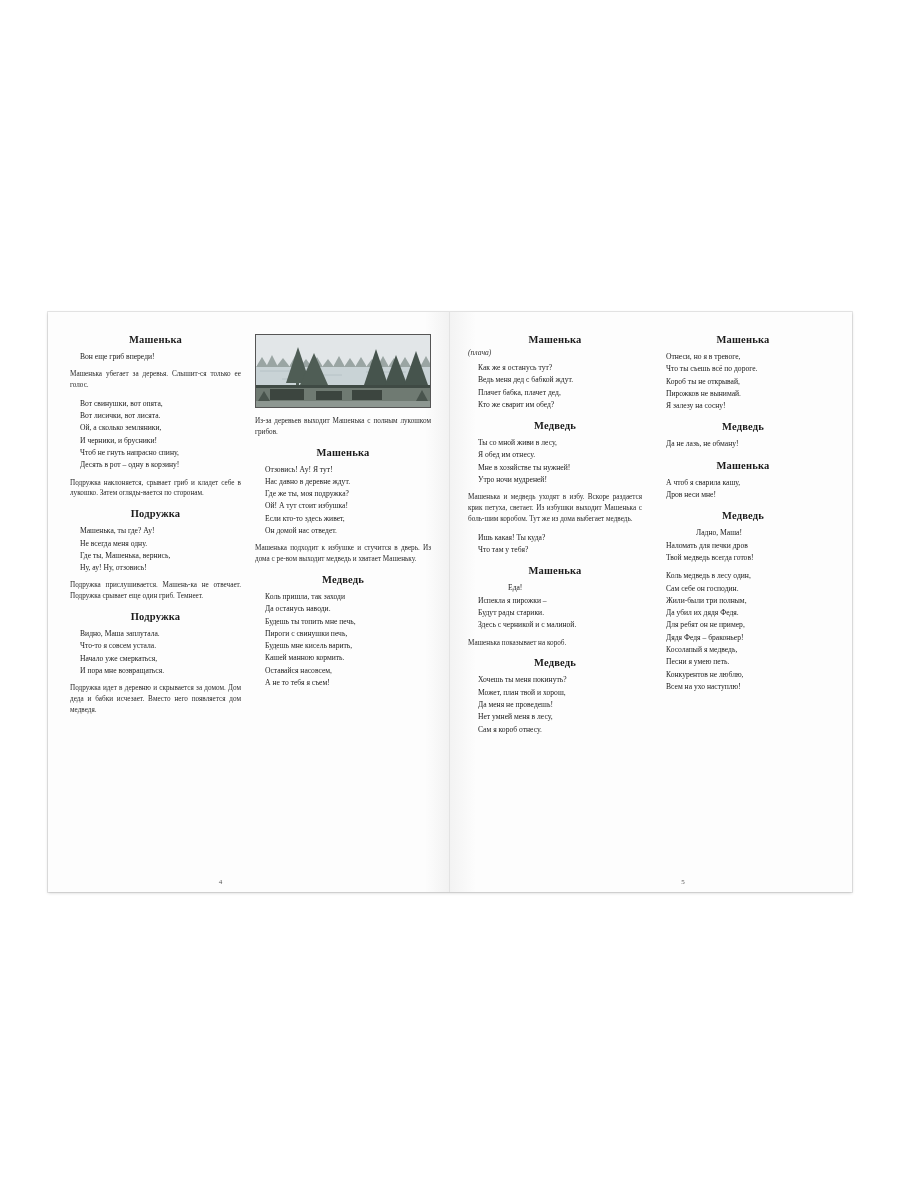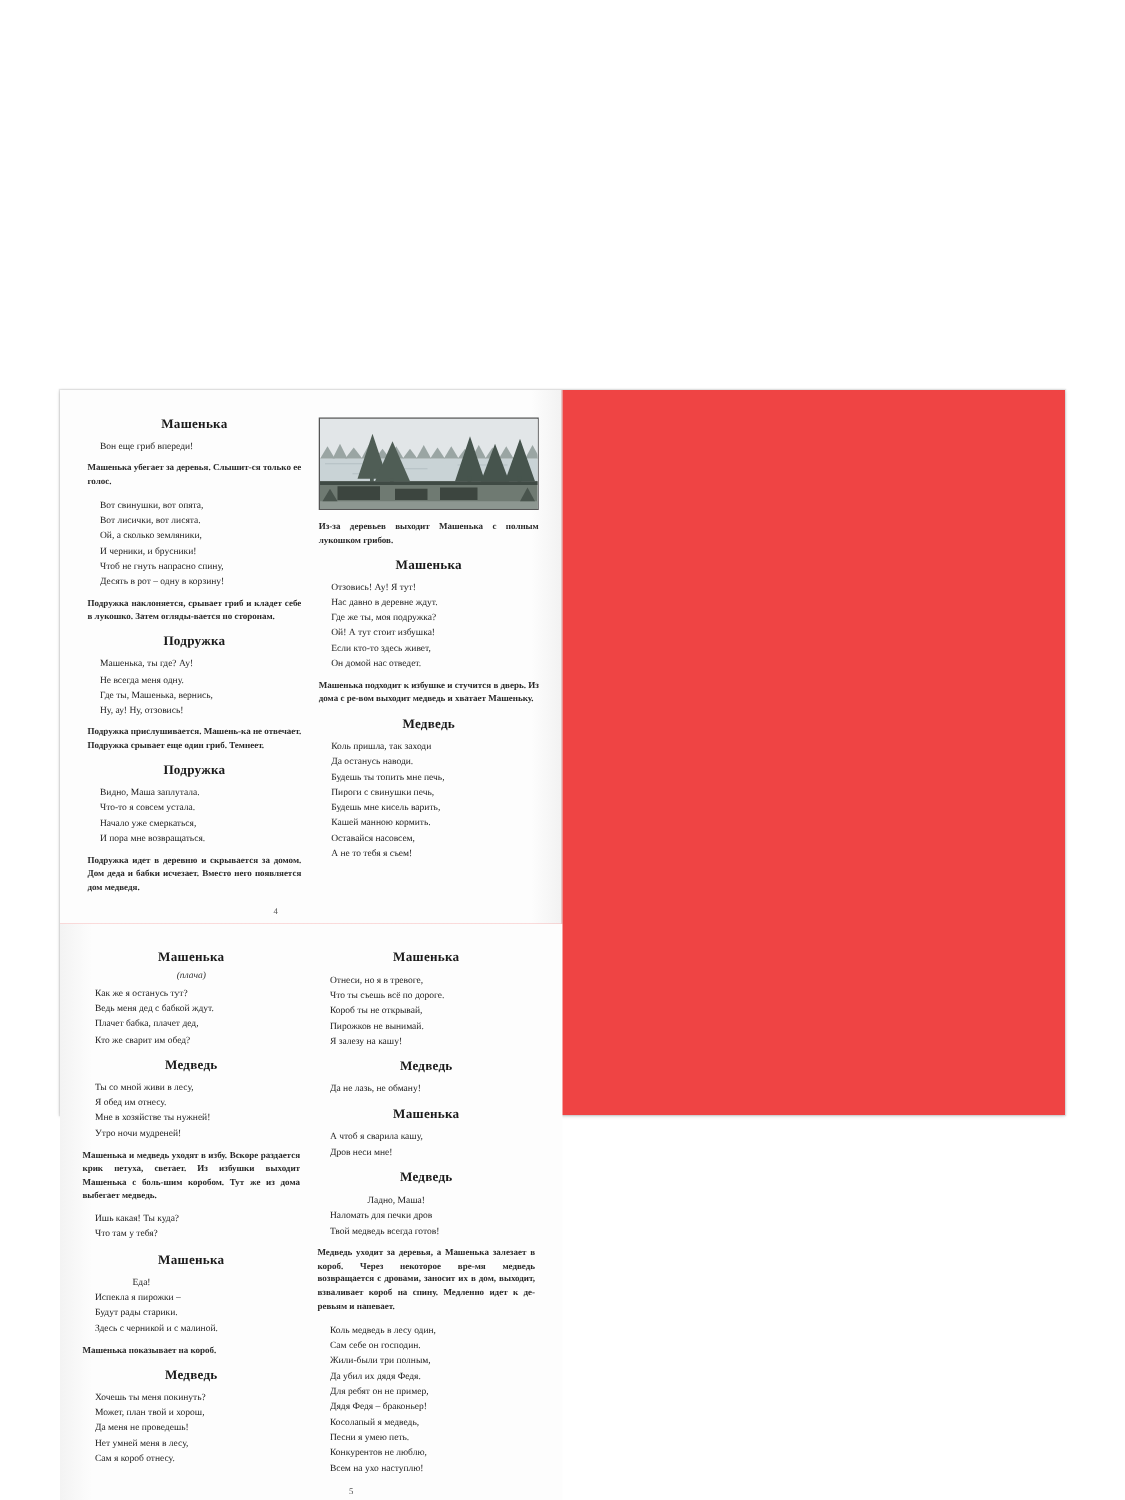--- a/index.html
+++ b/index.html
@@ -15,24 +15,23 @@
     color: #1a1a1a;
   }
 
   
   #book-spread {
     position: absolute;
     left: 48px;
     top: 312px;
     width: 804px;
     height: 580px;
-    background: #ef4444;
+    background: #1d4ed8;
     box-shadow: 0 1px 3px rgba(0,0,0,0.18), 0 0 0 1px #e9e9e9;
     display: flex;
-    flex-direction: column;
   }
   .page {
     position: relative;
     box-sizing: border-box;
     background: #fdfdfd;
     height: 100%;
   }
   .page-left {
     width: 402px;
     padding: 22px 18px 16px 22px;
@@ -57,42 +56,41 @@
   
   .head {
     text-align: center;
     font-weight: bold;
     font-size: 10.5px;
     margin: 9px 0 6px 0;
     letter-spacing: 0.2px;
   }
   .head-first { margin-top: 0; }
   .stage-center {
-    text-align: center;
+    text-align: left;
     font-style: italic;
     font-size: 7.6px;
     margin: -3px 0 5px 0;
     color: #333;
   }
   .verse {
     font-size: 7.6px;
     line-height: 1.62;
     margin: 0 0 6px 0;
     padding-left: 10px;
     font-family: Liberation Serif, serif;
   }
   .verse div { white-space: nowrap; }
   .verse .ind { padding-left: 30px; }
   .prose {
     font-size: 7.2px;
     line-height: 1.5;
     text-align: justify;
     margin: 0 0 7px 0;
     color: #2a2a2a;
-    font-weight: bold;
   }
   .folio {
     position: absolute;
     bottom: 6px;
     font-size: 7px;
     color: #555;
   }
   .folio-left { left: 50%; transform: translateX(-50%); margin-left: -28px; }
   .folio-right { right: 50%; transform: translateX(50%); margin-right: -32px; }
 
@@ -313,21 +311,21 @@
       </div>
 
       <div class="col">
         <div class="head head-first">Машенька</div>
 
         <div class="verse">
           <div>Отнеси, но я в тревоге,</div>
           <div>Что ты съешь всё по дороге.</div>
           <div>Короб ты не открывай,</div>
           <div>Пирожков не вынимай.</div>
-          <div>Я залезу на кашу!</div>
+          <div>Я залезу на сосну!</div>
         </div>
 
         <div class="head">Медведь</div>
 
         <div class="verse">
           <div>Да не лазь, не обману!</div>
         </div>
 
         <div class="head">Машенька</div>
 
@@ -337,21 +335,20 @@
         </div>
 
         <div class="head">Медведь</div>
 
         <div class="verse">
           <div class="ind">Ладно, Маша!</div>
           <div>Наломать для печки дров</div>
           <div>Твой медведь всегда готов!</div>
         </div>
 
-        <div class="prose">Медведь уходит за деревья, а Машенька залезает в короб. Через некоторое вре-мя медведь возвращается с дровами, заносит их в дом, выходит, взваливает короб на спину. Медленно идет к де-ревьям и напевает.</div>
 
         <div class="verse">
           <div>Коль медведь в лесу один,</div>
           <div>Сам себе он господин.</div>
           <div>Жили-были три полным,</div>
           <div>Да убил их дядя Федя.</div>
           <div>Для ребят он не пример,</div>
           <div>Дядя Федя – браконьер!</div>
           <div>Косолапый я медведь,</div>
           <div>Песни я умею петь.</div>

